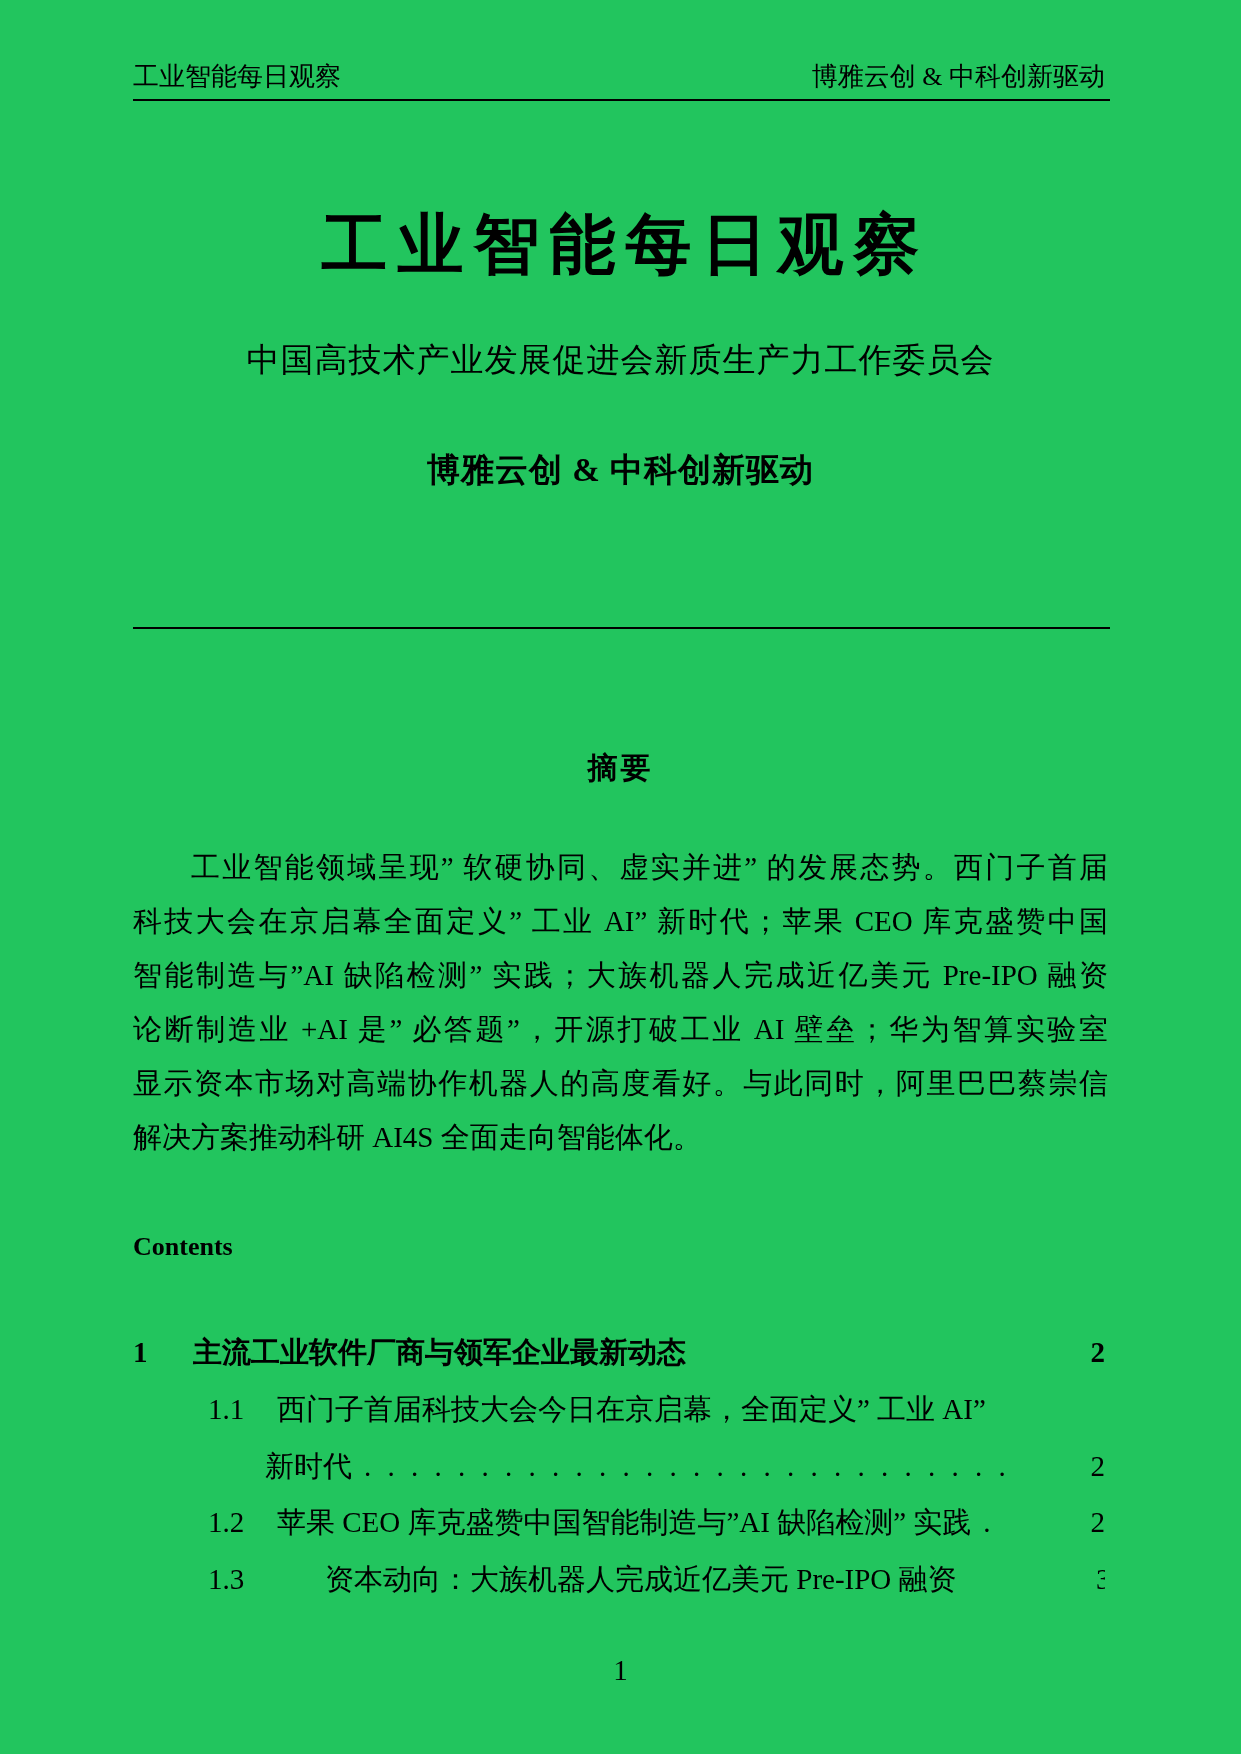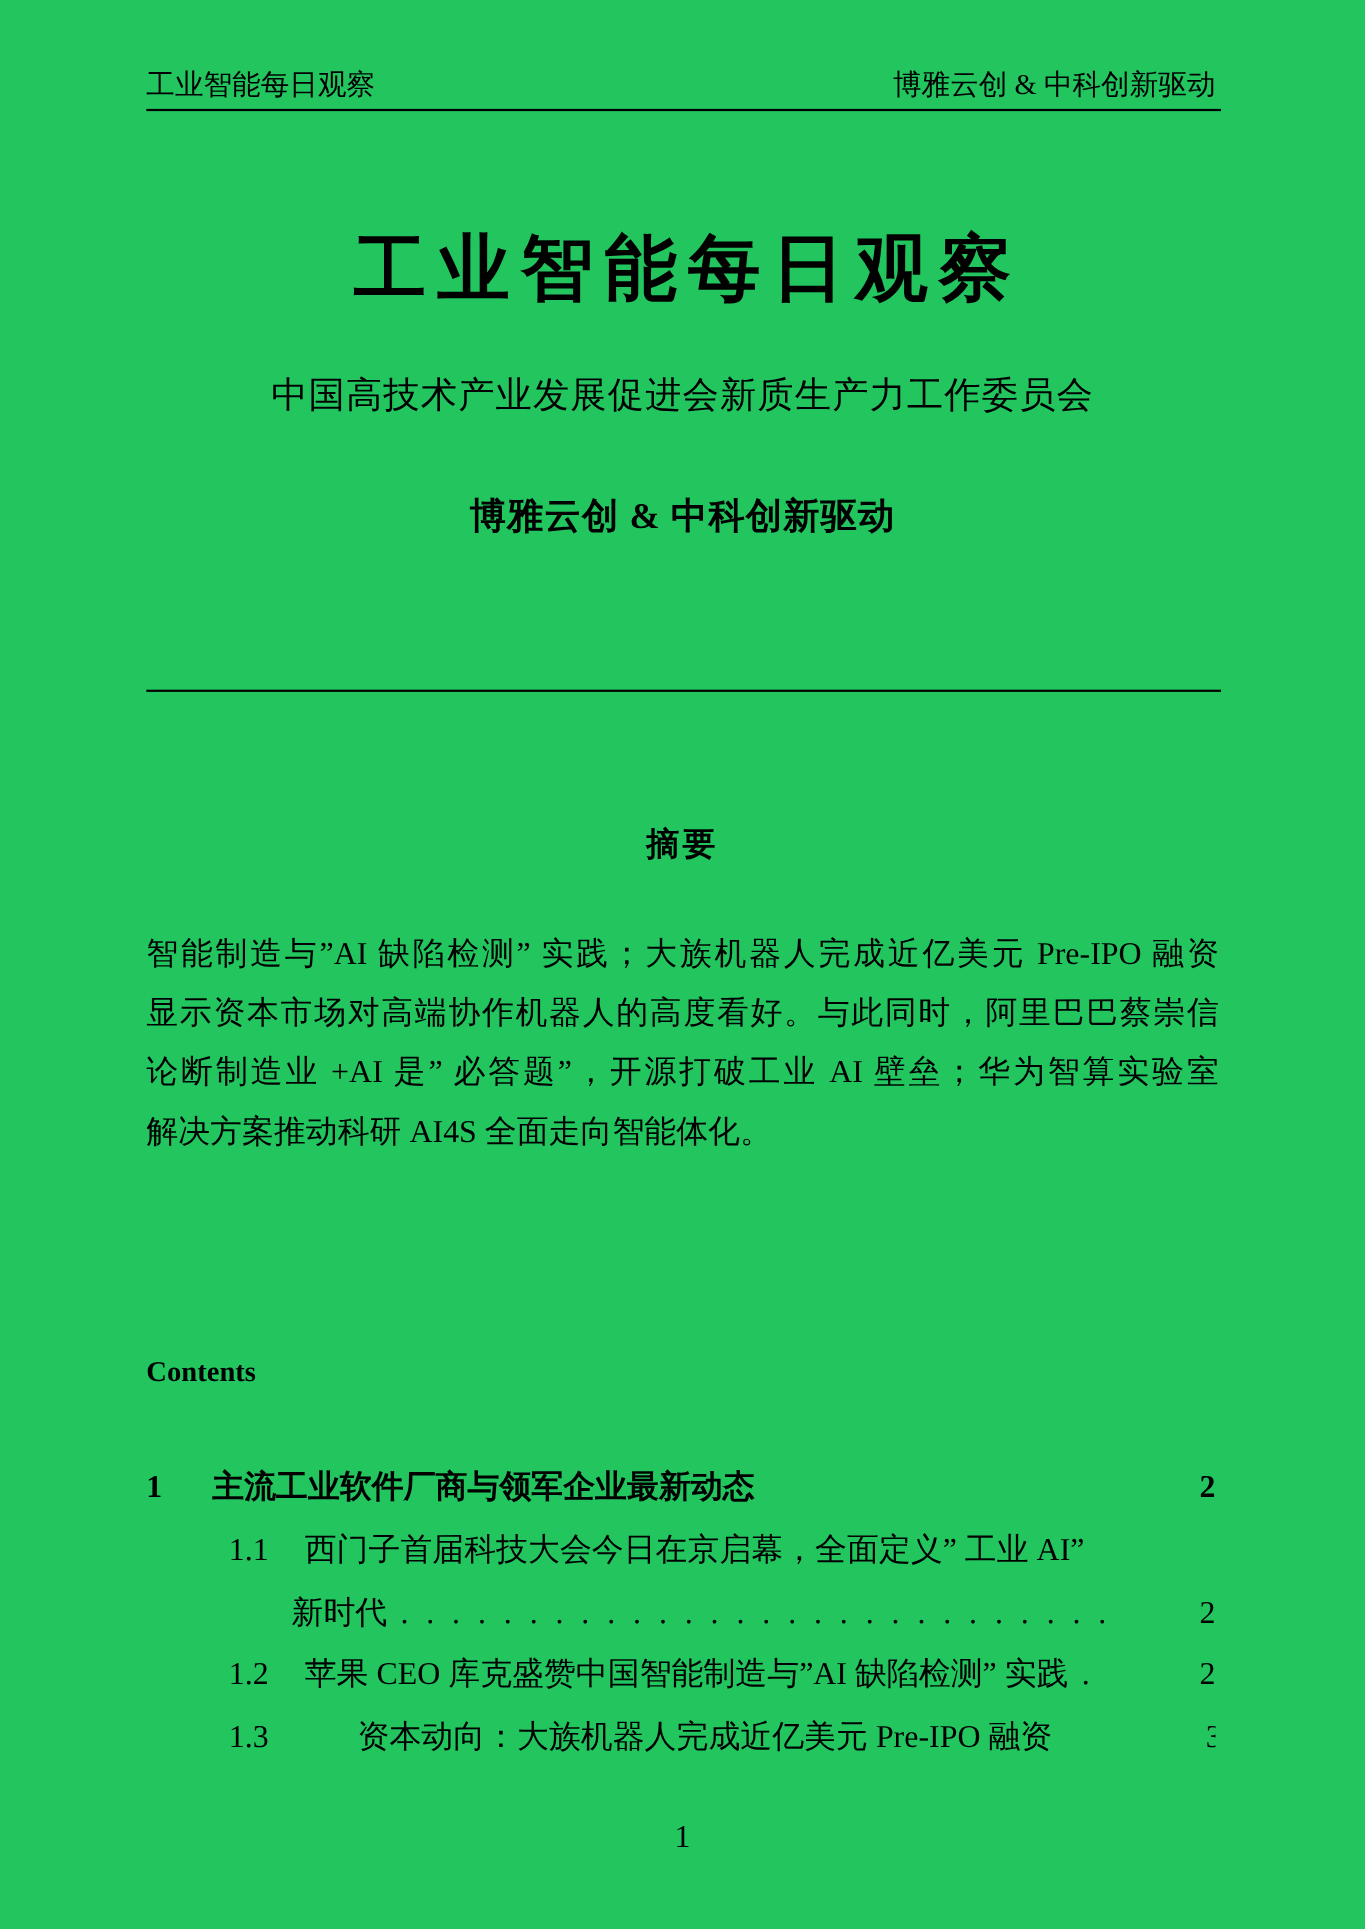--- a/index.html
+++ b/index.html
@@ -67,23 +67,25 @@
   <div class="rule rule-top"></div>
 
   <div class="ctr doc-title">工业智能每日观察</div>
   <div class="ctr doc-subtitle">中国高技术产业发展促进会新质生产力工作委员会</div>
   <div class="ctr doc-org">博雅云创 &amp; 中科创新驱动</div>
 
   <div class="rule rule-mid"></div>
 
   <div class="ctr abs-head">摘要</div>
   <div class="abs">
+    <div class="ln first">工业智能领域呈现” 软硬协同、虚实并进” 的发展态势。西门子首届</div>
+    <div class="ln">科技大会在京启幕全面定义” 工业 AI” 新时代；苹果 CEO 库克盛赞中国</div>
     <div class="ln">智能制造与”AI 缺陷检测” 实践；大族机器人完成近亿美元 Pre-IPO 融资</div>
+    <div class="ln">论断制造业 +AI 是” 必答题”，开源打破工业 AI 壁垒；华为智算实验室</div>
     <div class="ln">显示资本市场对高端协作机器人的高度看好。与此同时，阿里巴巴蔡崇信</div>
-    <div class="ln">论断制造业 +AI 是” 必答题”，开源打破工业 AI 壁垒；华为智算实验室</div>
     <div class="ln last">解决方案推动科研 AI4S 全面走向智能体化。</div>
   </div>
 
   <div class="contents-head">Contents</div>
 
   <div class="toc-row toc-s1">
     <span class="num">1</span>
     <span class="ttl">主流工业软件厂商与领军企业最新动态</span>
     <span class="pg">2</span>
   </div>

